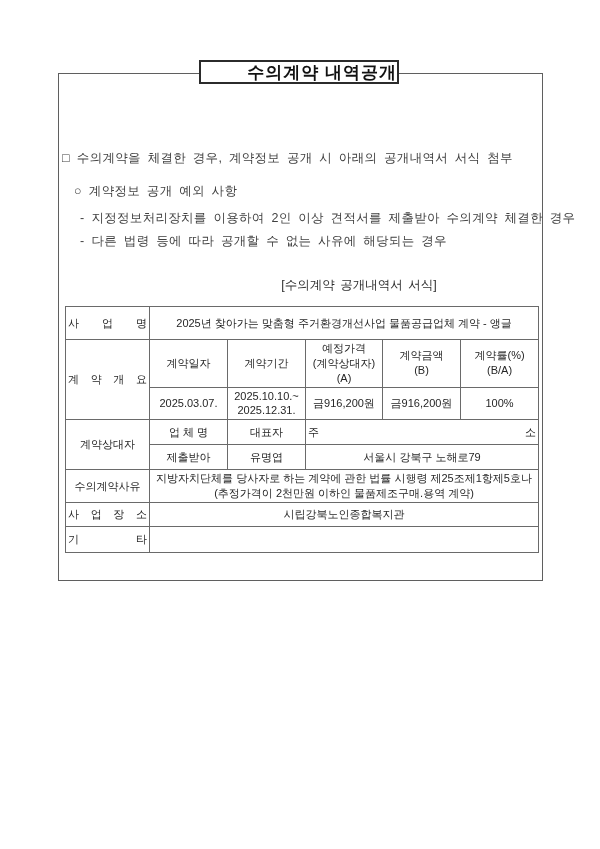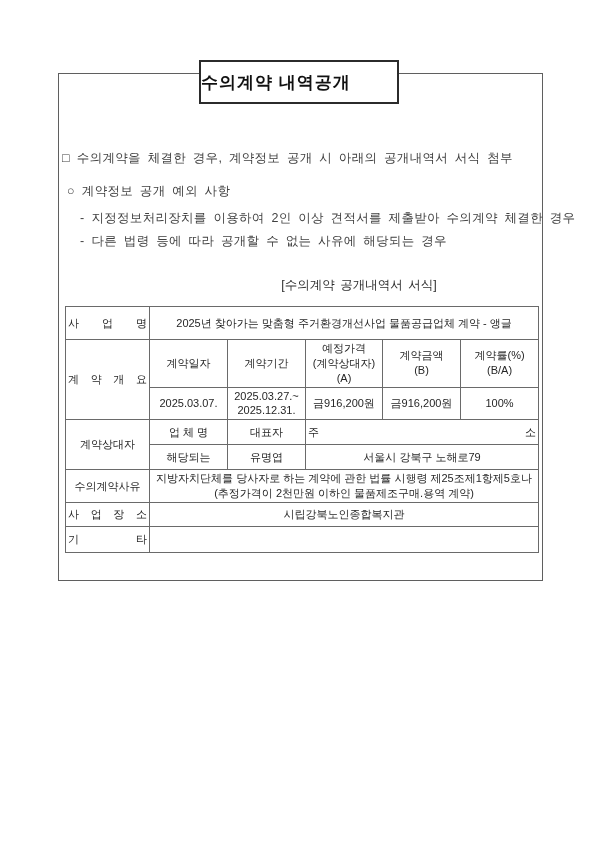--- a/index.html
+++ b/index.html
@@ -12,25 +12,25 @@
   }
   .page-border {
     position: absolute;
     left: 58px; top: 73px;
     width: 485px; height: 508px;
     border: 1px solid #5f5f5f;
   }
   .title-box {
     position: absolute;
     left: 199px; top: 60px;
-    width: 200px; height: 44px;
+    width: 200px; height: 24px;
     background: #ffffff;
     border: 2px solid #2b2b2b;
     z-index: 2;
-    display: flex; align-items: center; justify-content: flex-start;
+    display: flex; align-items: center; justify-content: flex-end;
     font-size: 17px; font-weight: bold; letter-spacing: 1px;
     color: #111111;
   }
   .note-line {
     position: absolute;
     font-size: 12.5px;
     color: #404040;
     word-spacing: 3px;
     letter-spacing: 0.3px;
     white-space: nowrap;
@@ -85,21 +85,21 @@
 <div class="page-border"></div>
 
 <div class="title-box">
   <span>수의계약 내역공개</span>
 </div>
 
 <div class="note-line" style="left:62px; top:150px;">
   <span class="bullet">□</span><span>수의계약을 체결한 경우, 계약정보 공개 시 아래의 공개내역서 서식 첨부</span>
 </div>
 
-<div class="note-line" style="left:67px; top:183px;">
+<div class="note-line" style="left:74px; top:183px;">
   <span class="bullet">○</span><span>계약정보 공개 예외 사항</span>
 </div>
 
 <div class="note-line" style="left:80px; top:210px;">
   <span class="bullet">-</span><span>지정정보처리장치를 이용하여 2인 이상 견적서를 제출받아 수의계약 체결한 경우</span>
 </div>
 
 <div class="note-line" style="left:80px; top:233px;">
   <span class="bullet">-</span><span>다른 법령 등에 따라 공개할 수 없는 사유에 해당되는 경우</span>
 </div>
@@ -133,35 +133,35 @@
         <span class="cell-line">(B)</span>
       </td>
       <td>
         <span class="cell-line">계약률(%)</span>
         <span class="cell-line">(B/A)</span>
       </td>
     </tr>
     <tr style="height:32px">
       <td>2025.03.07.</td>
       <td>
-        <span class="cell-line">2025.03.27.~</span>
+        <span class="cell-line">2025.10.10.~</span>
         <span class="cell-line">2025.12.31.</span>
       </td>
       <td>금916,200원</td>
       <td>금916,200원</td>
       <td>100%</td>
     </tr>
     <tr style="height:25px">
       <td rowspan="2">계약상대자</td>
       <td>업 체 명</td>
       <td>대표자</td>
       <td class="spread addr-hdr" colspan="3">주 소</td>
     </tr>
     <tr style="height:25px">
-      <td>해당되는</td>
+      <td>제출받아</td>
       <td>유명엽</td>
       <td colspan="3">서울시 강북구 노해로79</td>
     </tr>
     <tr style="height:33px">
       <td>수의계약사유</td>
       <td class="reason-cell" colspan="5">지방자치단체를 당사자로 하는 계약에 관한 법률 시행령 제25조제1항제5호나(추정가격이 2천만원 이하인 물품제조구매.용역 계약)</td>
     </tr>
     <tr style="height:24px">
       <td class="spread lbl-mid">사 업 장 소</td>
       <td colspan="5">시립강북노인종합복지관</td>

